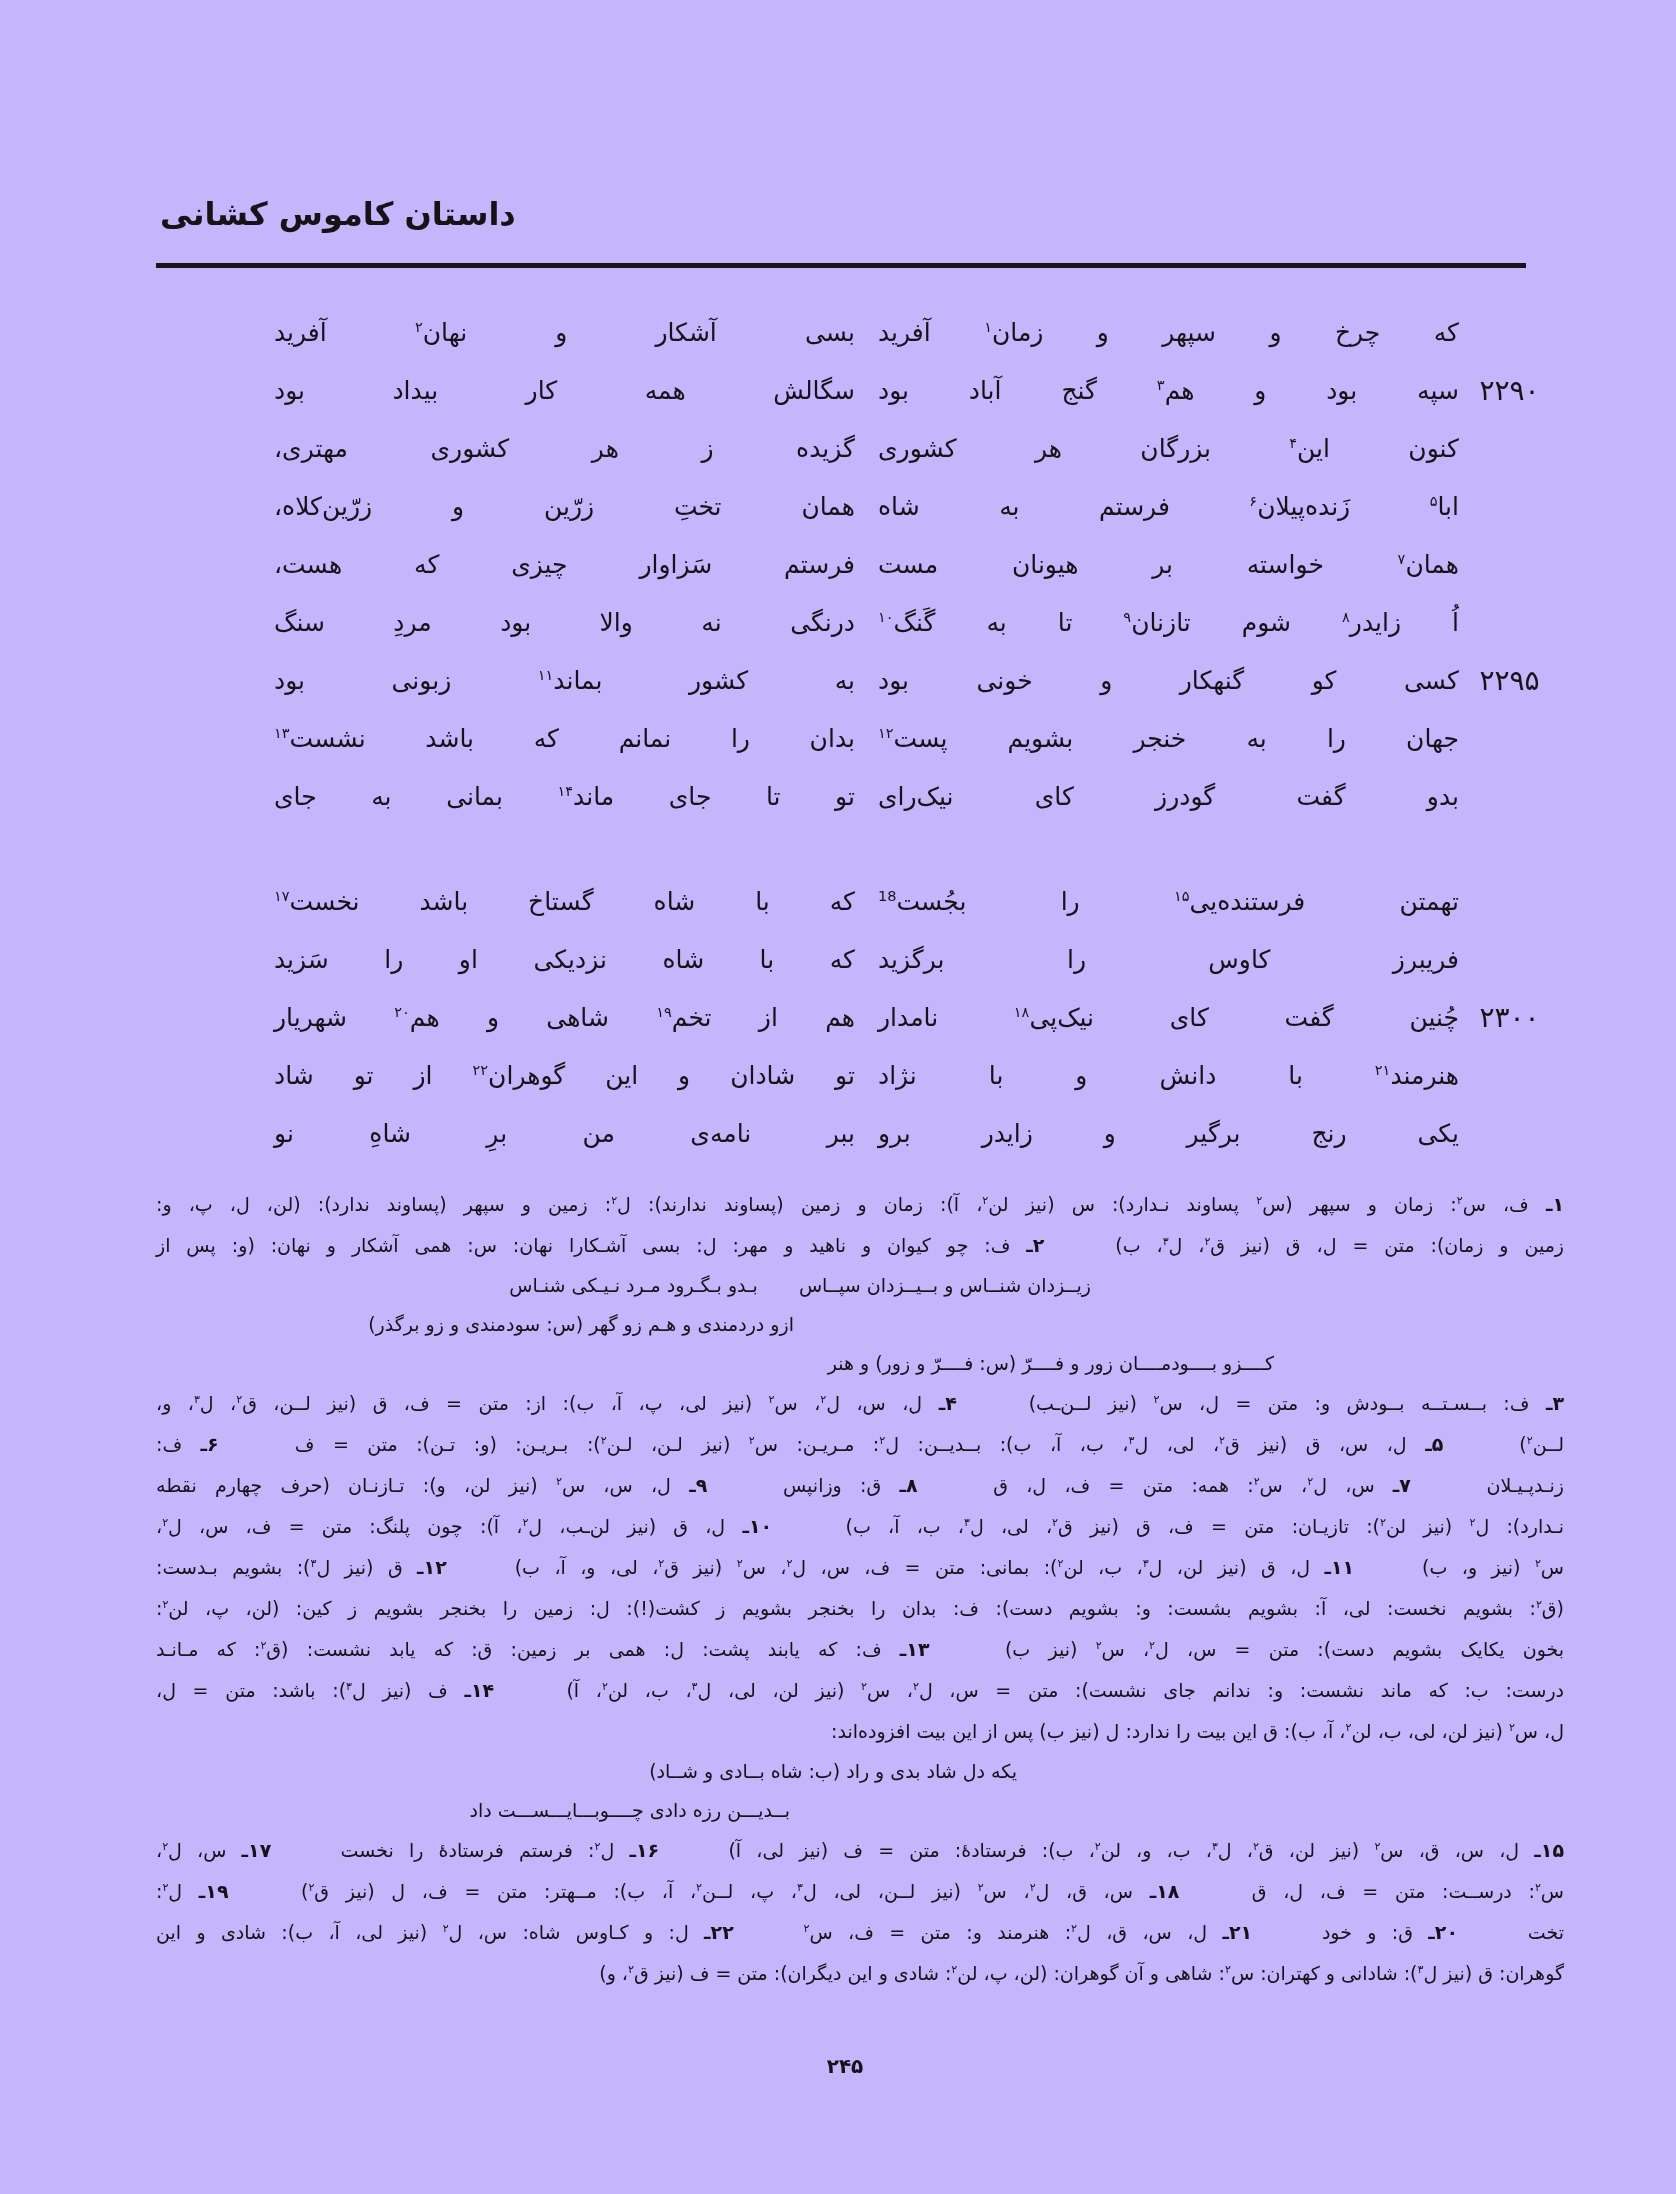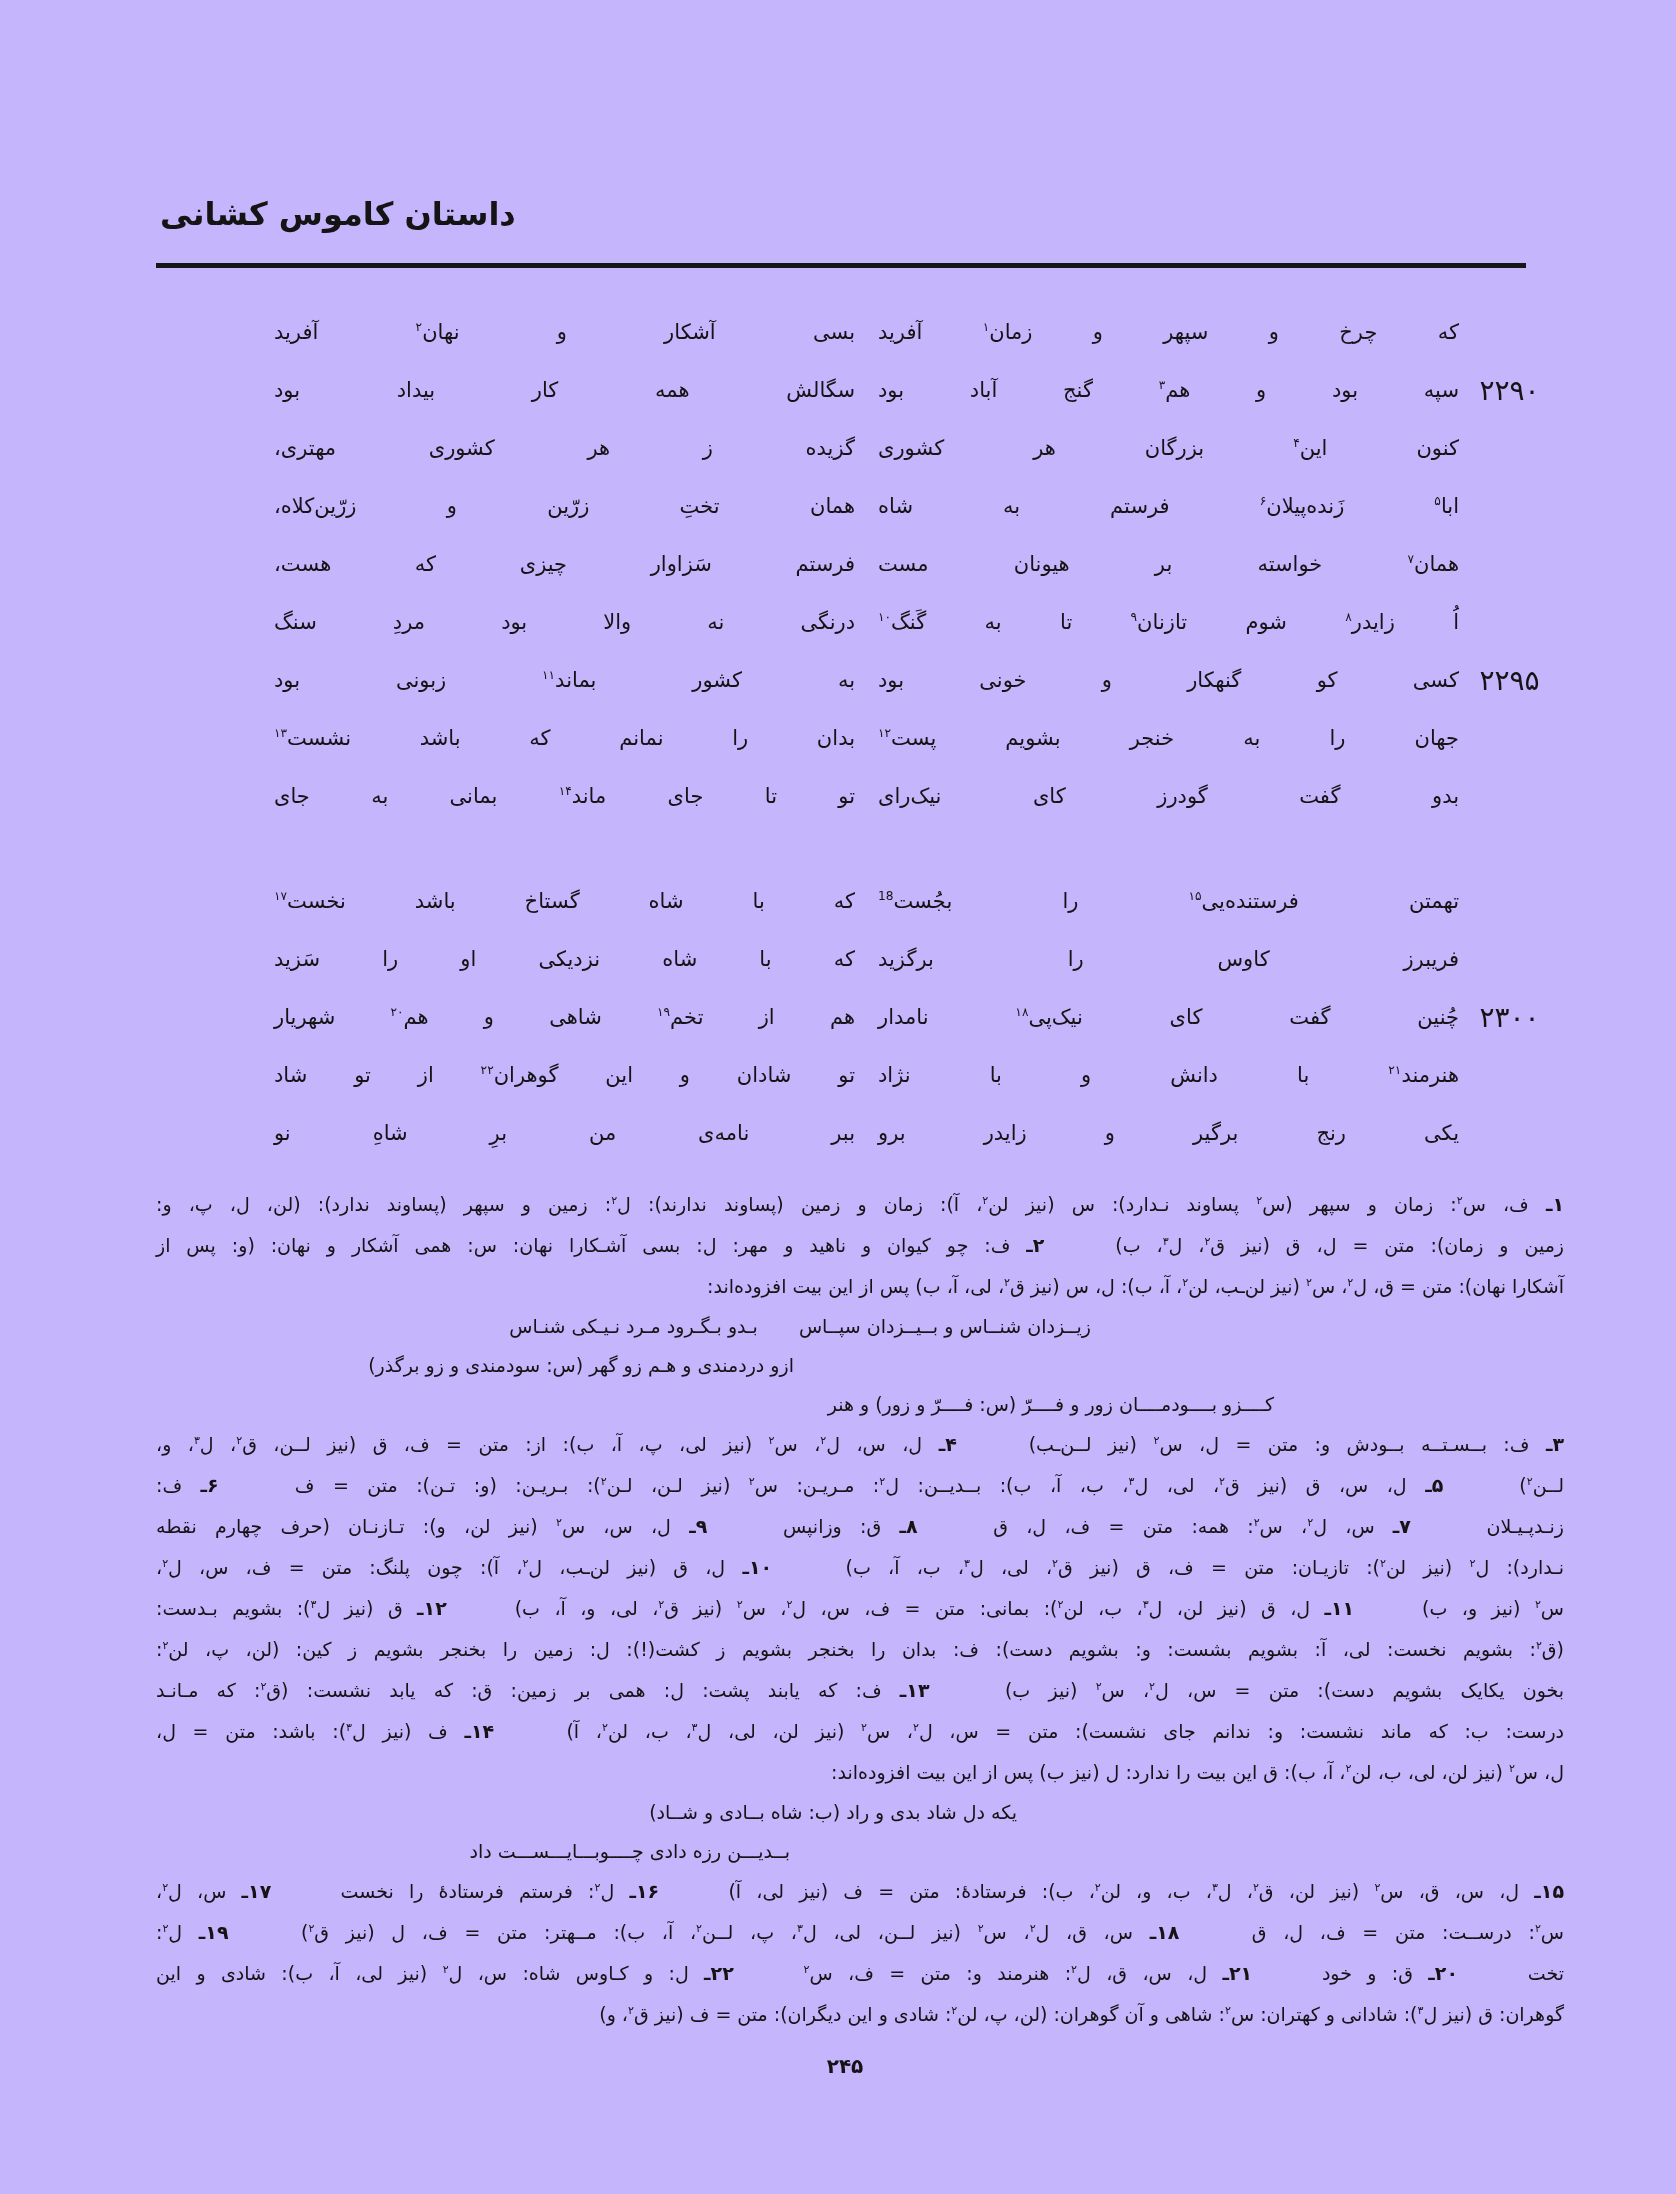--- a/index.html
+++ b/index.html
@@ -31,21 +31,21 @@
     display:flex;flex-direction:row;align-items:center;
     height:58px;direction:rtl;
   }
   .verse-num{
     width:101px;flex:0 0 101px;
     font-size:28px;text-align:center;
     letter-spacing:2.7px;
   }
   .hemi{
     flex:0 0 581px;width:581px;
-    font-size:21px;
+    font-size:25px;
     text-align:justify;text-align-last:justify;
     white-space:nowrap;
   }
   .hemi.right{margin-left:23px;}
   .hemi sup,.app-line sup,.app-verse sup{
     font-size:0.58em;vertical-align:super;line-height:0;
   }
   
   .apparatus{
     position:absolute;top:1184px;right:112px;width:1452px;
@@ -156,21 +156,20 @@
           <span class="verse-num"></span>
           <span class="hemi right">یکی رنج برگیر و زایدر برو</span>
           <span class="hemi left">ببر نامه‌ی من برِ شاهِ نو</span>
         </div>
       </div>
     </div>
 
   <div class="apparatus">
       <div class="app-line just"><b>۱ـ</b> ف، س<sup>۲</sup>: زمان و سپهر (س<sup>۲</sup> پساوند نـدارد): س (نیز لن<sup>۲</sup>، آ): زمان و زمین (پساوند ندارند): ل<sup>۲</sup>: زمین و سپهر (پساوند ندارد): (لن، ل، پ، و:</div>
       <div class="app-line just">زمین و زمان): متن = ل، ق (نیز ق<sup>۲</sup>، ل<sup>۳</sup>، ب) <span class="gap"></span> <b>۲ـ</b> ف: چو کیوان و ناهید و مهر: ل: بسی آشـکارا نهان: س: همی آشکار و نهان: (و: پس از</div>
-      <div class="app-line">آشکارا نهان): متن = ق، ل<sup>۲</sup>، س<sup>۲</sup> (نیز لن‌ـب، لن<sup>۲</sup>، آ، ب): ل، س (نیز ق<sup>۲</sup>، لی، آ، ب) پس از این بیت افزوده‌اند:</div>
       <div class="app-couplet" style="margin-right: 473px;">
         <span>زیــزدان شنــاس و بــیــزدان سپــاس</span>
         <span style="display: inline-block; width: 41px;"></span>
         <span>بـدو بـگـرود مـرد نـیـکی شنـاس</span>
       </div>
       <div class="app-verse" style="margin-right: 770px;">ازو دردمندی و هـم زو گهر (س: سودمندی و زو برگذر)</div>
       <div class="app-verse" style="margin-right: 290px;">کــــزو بــــودمــــان زور و فــــرّ (س: فــــرّ و زور) و هنر</div>
       <div class="app-line just"><b>۳ـ</b> ف: بــسـتــه بــودش و: متن = ل، س<sup>۲</sup> (نیز لــن‌ـب) <span class="gap"></span> <b>۴ـ</b> ل، س، ل<sup>۲</sup>، س<sup>۲</sup> (نیز لی، پ، آ، ب): از: متن = ف، ق (نیز لــن، ق<sup>۲</sup>، ل<sup>۳</sup>، و،</div>
       <div class="app-line just">لــن<sup>۲</sup>) <span class="gap"></span> <b>۵ـ</b> ل، س، ق (نیز ق<sup>۲</sup>، لی، ل<sup>۳</sup>، ب، آ، ب): بــديــن: ل<sup>۲</sup>: مـريـن: س<sup>۲</sup> (نیز لـن، لـن<sup>۲</sup>): بـريـن: (و: تـن): متن = ف <span class="gap"></span> <b>۶ـ</b> ف:</div>
       <div class="app-line just">زنـدپـيـلان <span class="gap"></span> <b>۷ـ</b> س، ل<sup>۲</sup>، س<sup>۲</sup>: همه: متن = ف، ل، ق <span class="gap"></span> <b>۸ـ</b> ق: وزانپس <span class="gap"></span> <b>۹ـ</b> ل، س، س<sup>۲</sup> (نیز لن، و): تـازنـان (حرف چهارم نقطه</div>

